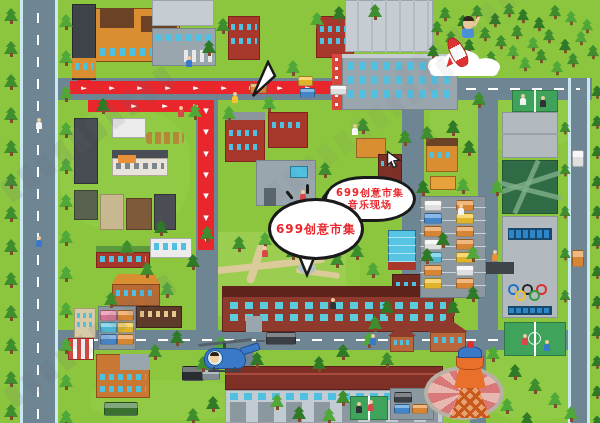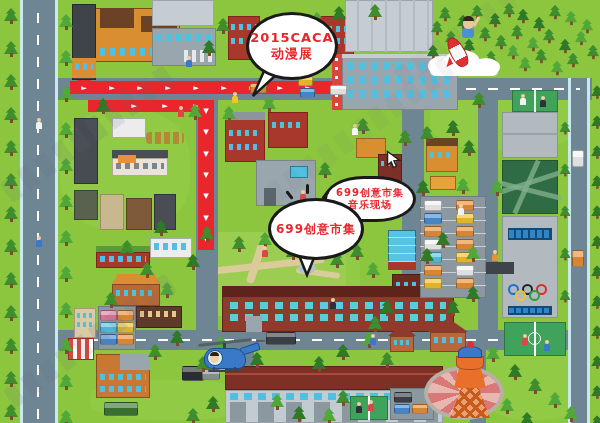--- a/index.html
+++ b/index.html
@@ -905,24 +905,20 @@
 
   <div class="wm" style="left:-14px;top:120px;width:210px;height:24px;"></div>
   <div class="wm" style="left:-10px;top:330px;width:200px;height:22px;"></div>
   <div class="wm" style="left:250px;top:120px;width:220px;height:22px;opacity:.07;"></div>
   <div class="wm" style="left:380px;top:10px;width:200px;height:20px;opacity:.07;"></div>
   <div class="wm red" style="left:146px;top:132px;width:38px;height:12px;"></div>
 
   <svg class="tailsvg" style="left:248px;top:60px;" width="30" height="40" viewBox="0 0 30 40">
     <path d="M20,2 L5,36 L27,16 Z" fill="#fff" stroke="#1A1A1A" stroke-width="2.5"></path>
   </svg>
-  <div class="bubble" style="left:246px;top:12px;width:86px;height:62px;">
-    <div class="bline" style="font-size:13px;">2015CACA</div>
-    <div class="bline" style="font-size:13px;">动漫展</div>
-  </div>
 
   <svg class="tailsvg" style="left:334px;top:206px;" width="22" height="22" viewBox="0 0 22 22">
     <path d="M5,2 L8,19 L19,5 Z" fill="#fff" stroke="#1A1A1A" stroke-width="2.2"></path>
   </svg>
   <div class="bubble" style="left:324px;top:176px;width:86px;height:40px;border-radius:50% / 58%;">
     <div class="bline" style="font-size:10px;">699创意市集</div>
     <div class="bline" style="font-size:10px;">音乐现场</div>
   </div>
 
   <span class="spark" style="left:288px;top:190px;transform:rotate(-38deg);"></span>

